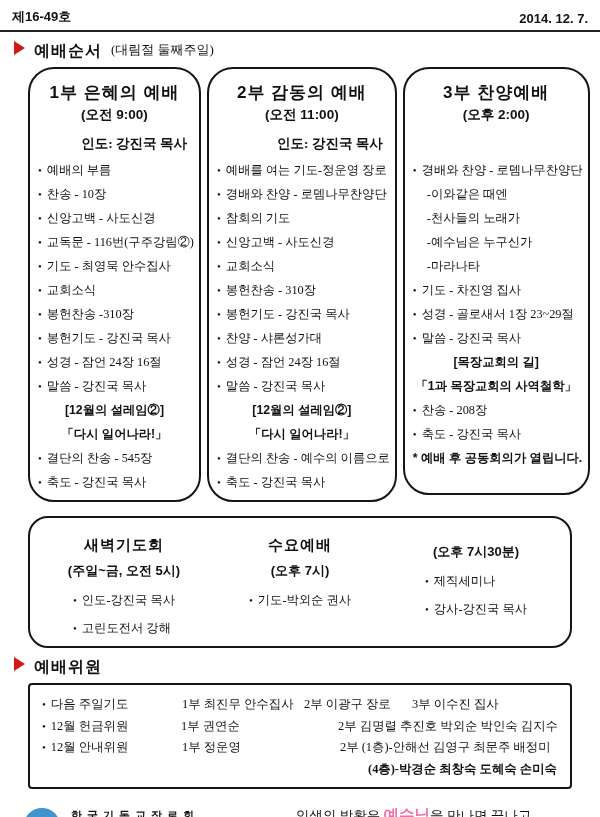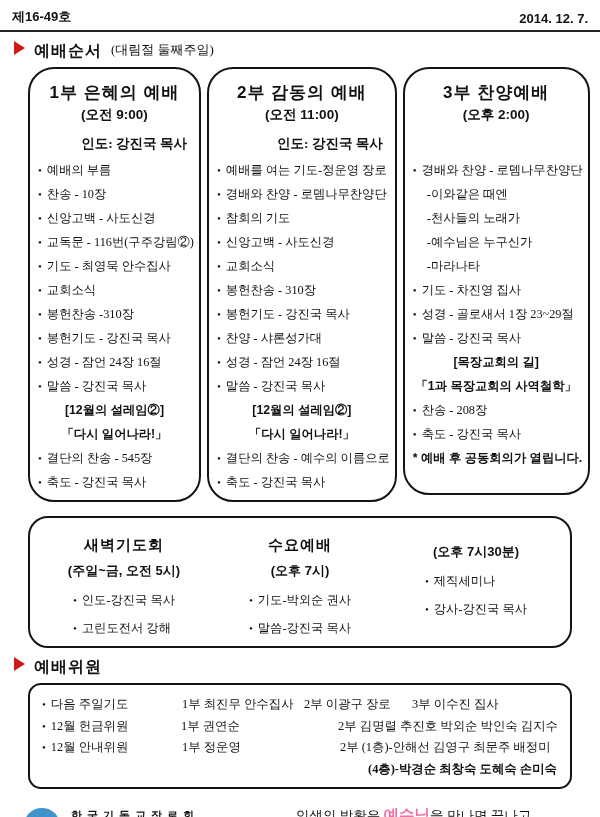--- a/index.html
+++ b/index.html
@@ -42,21 +42,21 @@
   
   .weekday{display:flex;margin:14px 28px 0;border:2px solid #151515;border-radius:20px;padding:18px 6px 8px;}
   .wk{flex:1;text-align:center;}
   .wk-title{font-size:15px;font-weight:800;letter-spacing:1px;}
   .wk-time{font-size:13px;font-weight:700;margin-top:7px;}
   .wk-items{display:inline-block;text-align:left;margin-top:3px;}
   .wk-it{font-size:12.3px;font-family:"Liberation Serif",serif;line-height:1.6;white-space:nowrap;margin-top:8px;}
   .wk-it::before{content:"•";margin-right:5px;font-size:11px;}
 
   
-  .cbox{margin:4px 28px 0;border:2px solid #151515;border-radius:13px;padding:9px 12px 7px;}
+  .cbox{margin:4px 28px 0;border:2px solid #151515;border-radius:4px;padding:9px 12px 7px;}
   .crow{display:flex;font-size:12.4px;font-family:"Liberation Serif",serif;line-height:21.5px;white-space:nowrap;}
   .c-label{width:140px;}
   .c-label.bul::before{content:"•";margin-right:5px;font-size:11px;}
   .c-label:not(.bul){padding-left:11px;}
   .c1{width:122px;}
   .c2r1{width:108px;}
   .c2{flex:1;margin-left:36px;}
   .c2-indent{padding-left:28px;font-weight:bold;}
   .c3{flex:1;}
 
@@ -155,21 +155,20 @@
       <div class="wk-items">
         <div class="wk-it">인도-강진국 목사</div>
         <div class="wk-it">고린도전서 강해</div>
       </div>
     </div>
     <div class="wk">
       <div class="wk-title">수요예배</div>
       <div class="wk-time">(오후 7시)</div>
       <div class="wk-items">
         <div class="wk-it">기도-박외순 권사</div>
-        <div class="wk-it">말씀-강진국 목사</div>
       </div>
     </div>
     <div class="wk">
       <div class="wk-time">(오후 7시30분)</div>
       <div class="wk-items">
         <div class="wk-it">제직세미나</div>
         <div class="wk-it">강사-강진국 목사</div>
       </div>
     </div>
   </div>

